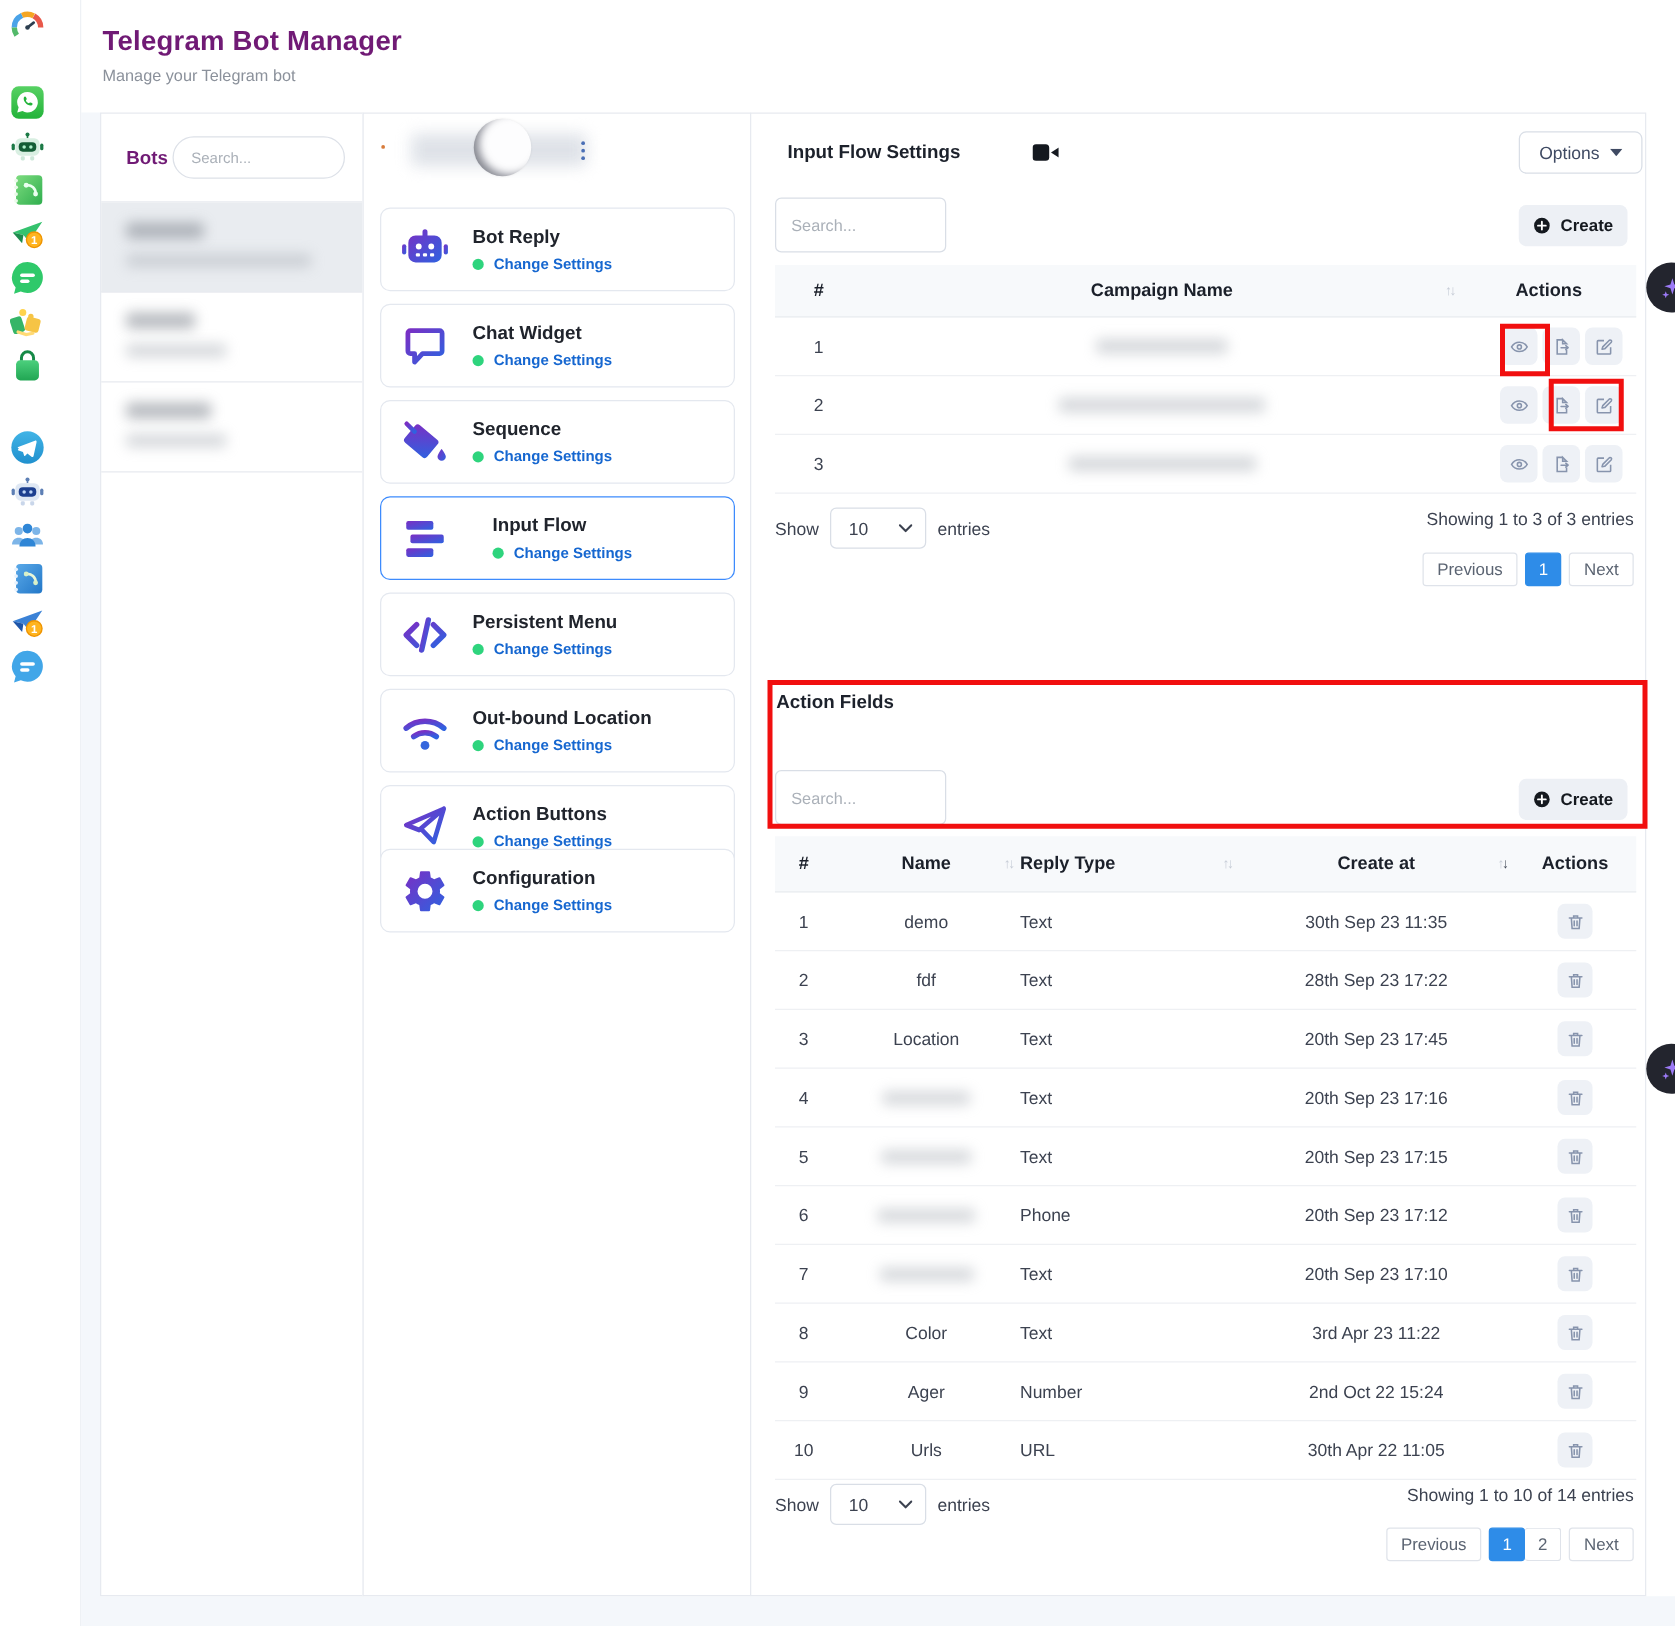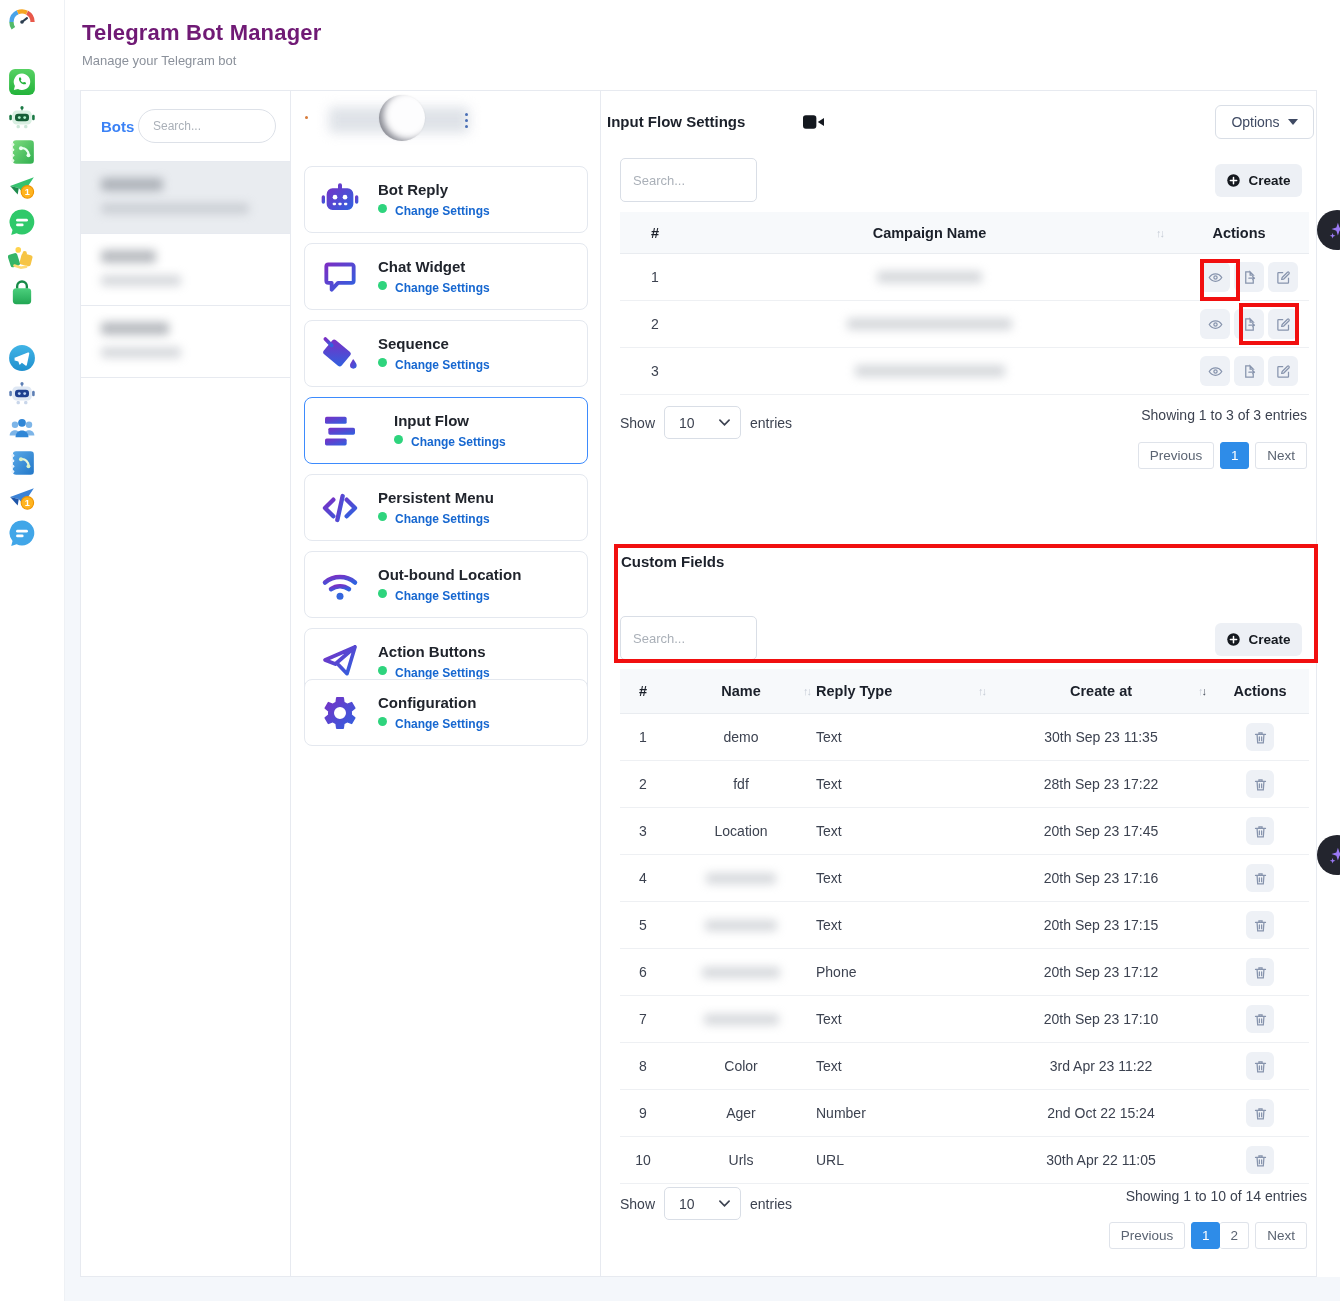--- a/index.html
+++ b/index.html
@@ -17,21 +17,21 @@
   
   .hdr{position:absolute;left:82px;top:20px;}
   .hdr h1{margin:0;font-size:22px;font-weight:700;color:#701a75;letter-spacing:.2px;}
   .hdr p{margin:7px 0 0 0;font-size:13px;color:#8b919b;}
 
   .panel{position:absolute;top:90px;background:#fff;border:1px solid #e7eaf0;box-sizing:border-box;}
 
   
   .p-bots{left:80px;width:211px;height:1187px;}
   .bots-head{height:70px;border-bottom:1px solid #e7eaf0;display:flex;align-items:center;padding:0 14px 0 20px;justify-content:space-between;}
-  .bots-label{font-size:15px;font-weight:700;color:#3b82f6;}
+  .bots-label{font-size:15px;font-weight:700;color:#701a75;}
   .pill-search{width:138px;height:34px;border:1px solid #dde1e8;border-radius:17px;box-sizing:border-box;font-size:12px;padding:0 14px;color:#3c4250;outline:none;font-family:"Liberation Sans",sans-serif;}
   .pill-search::placeholder{color:#aab0b8;}
   .bot-item{height:72px;border-bottom:1px solid #e7eaf0;padding:16px 0 0 20px;box-sizing:border-box;cursor:pointer;}
   .bot-item.active{background:#e9ecf0;}
   .blur-bar{display:block;border-radius:3px;}
   .b-dark{background:#7d838c;opacity:.55;filter:blur(5px);}
   .b-mid{background:#aeb3ba;opacity:.5;filter:blur(5px);}
   .b-faint{background:#dde1e7;opacity:.95;filter:blur(6px);}
 
   
@@ -41,27 +41,27 @@
   .set-name{position:absolute;left:38px;top:16px;width:140px;height:26px;}
   .set-avatar{position:absolute;left:88px;top:4px;width:46px;height:46px;border-radius:50%;background:#fdfdfe;box-shadow:inset 6px -3px 7px -2px rgba(35,38,55,.55), 0 0 2px rgba(0,0,0,.08);}
   .kebab{position:absolute;left:174px;top:22px;width:4px;cursor:pointer;}
   .kebab i{display:block;width:3px;height:3px;border-radius:50%;background:#4a6fb5;margin:0 0 3px 0;}
   .card{position:absolute;left:13px;width:284px;height:67px;border:1px solid #e4e8ef;border-radius:8px;box-sizing:border-box;display:flex;align-items:center;padding-left:15px;cursor:pointer;background:#fff;}
   .card.selected{border-color:#3d8bfd;gap:16px;}
   .card .cicon{width:40px;height:40px;flex:0 0 40px;}
   .card .cicon svg{width:100%;height:100%;display:block;}
   .card .ctxt{margin-left:18px;}
   .card .ctitle{font-size:15px;font-weight:700;color:#20242c;}
-  .card .cstatus{display:flex;margin-top:6px;}
+  .card .cstatus{display:flex;align-items:center;margin-top:6px;}
   .gdot{width:9px;height:9px;border-radius:50%;background:#2ed47d;margin-right:8px;}
   .clink{font-size:12px;font-weight:700;color:#1667d0;cursor:pointer;}
 
   
   .p-flow{left:600px;width:717px;height:1187px;}
-  .flow-title-row{position:absolute;left:6px;top:22px;display:flex;align-items:center;gap:44px;}
+  .flow-title-row{position:absolute;left:29px;top:22px;display:flex;align-items:center;gap:44px;}
   .sec-title{font-size:15px;font-weight:700;color:#1c212b;}
   .cam{width:21px;height:14px;margin-left:14px;}
   .btn-options{position:absolute;right:2px;top:14px;width:99px;height:34px;border:1px solid #d9dee6;border-radius:6px;background:#fff;display:flex;align-items:center;justify-content:center;gap:8px;font-size:14px;color:#3f4a63;cursor:pointer;box-sizing:border-box;}
   .sq-search{position:absolute;left:19px;width:137px;height:44px;border:1px solid #d9dee6;border-radius:5px;box-sizing:border-box;font-size:13px;padding:0 12px;color:#3c4250;outline:none;font-family:"Liberation Sans",sans-serif;}
   .sq-search::placeholder{color:#aab0b8;}
   .btn-create{position:absolute;right:14px;width:87px;height:33px;background:#edf0f5;border:none;border-radius:6px;display:flex;align-items:center;justify-content:center;gap:7px;font-size:13.5px;font-weight:700;color:#15191f;cursor:pointer;font-family:"Liberation Sans",sans-serif;}
   .btn-create svg{width:15px;height:15px;}
 
   .tbl{position:absolute;left:19px;width:689px;}
   .trow{display:flex;align-items:center;height:46px;border-bottom:1px solid #eef0f3;font-size:14px;color:#3c4250;}
@@ -612,21 +612,21 @@
       </span>
       <span>entries</span>
     </div>
     <div class="summary" style="top:316px">Showing 1 to 3 of 3 entries</div>
     <div class="pager" style="top:351px" id="pager1">
         <button class="pbtn">Previous</button>
         <button class="pbtn num active">1</button>
         <button class="pbtn">Next</button>
       </div>
 
-    <div class="sec-title cf-title">Custom Fields</div>
+    <div class="sec-title cf-title">Action Fields</div>
     <input class="sq-search" style="top: 525px;" placeholder="Search...">
     <button class="btn-create" style="top:532px">
       <svg viewBox="0 0 24 24">
           <circle cx="12" cy="12" r="10" fill="#15191f"></circle>
           <path d="M12 7v10M7 12h10" stroke="#fff" stroke-width="2.4" stroke-linecap="round"></path>
         </svg>
       <span>Create</span>
     </button>
 
     <div class="tbl" style="top:578px" id="tbl2">

